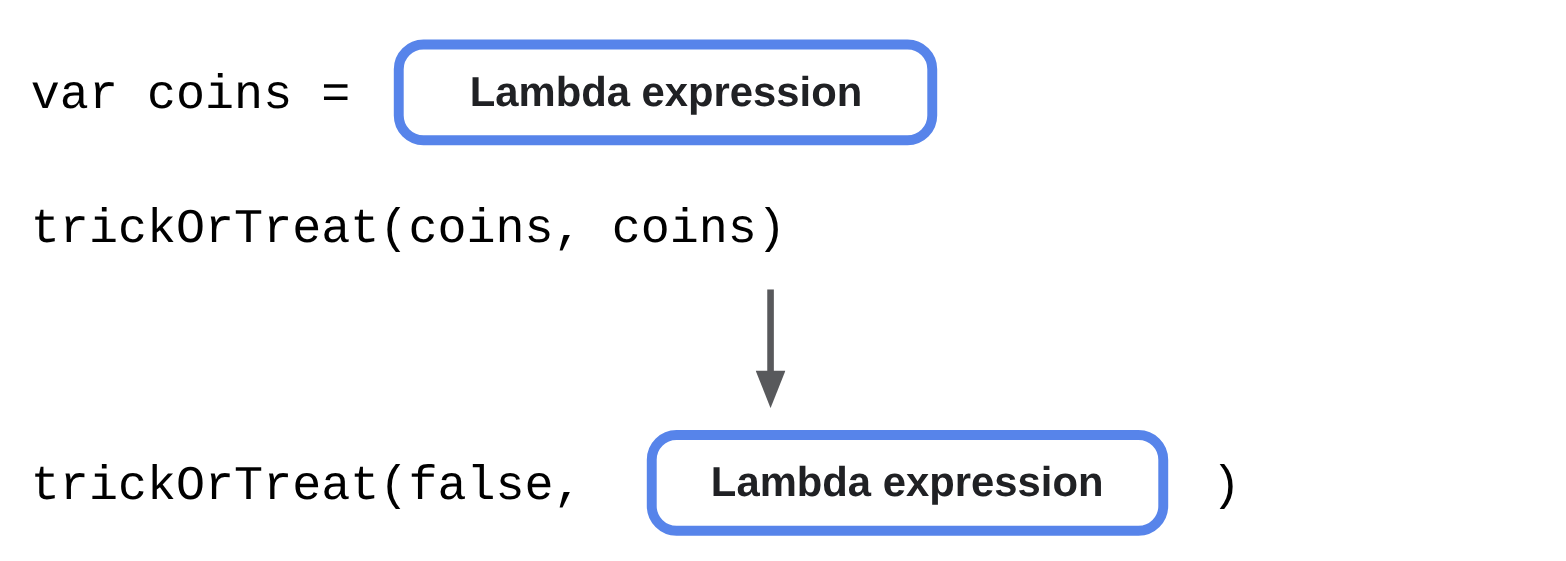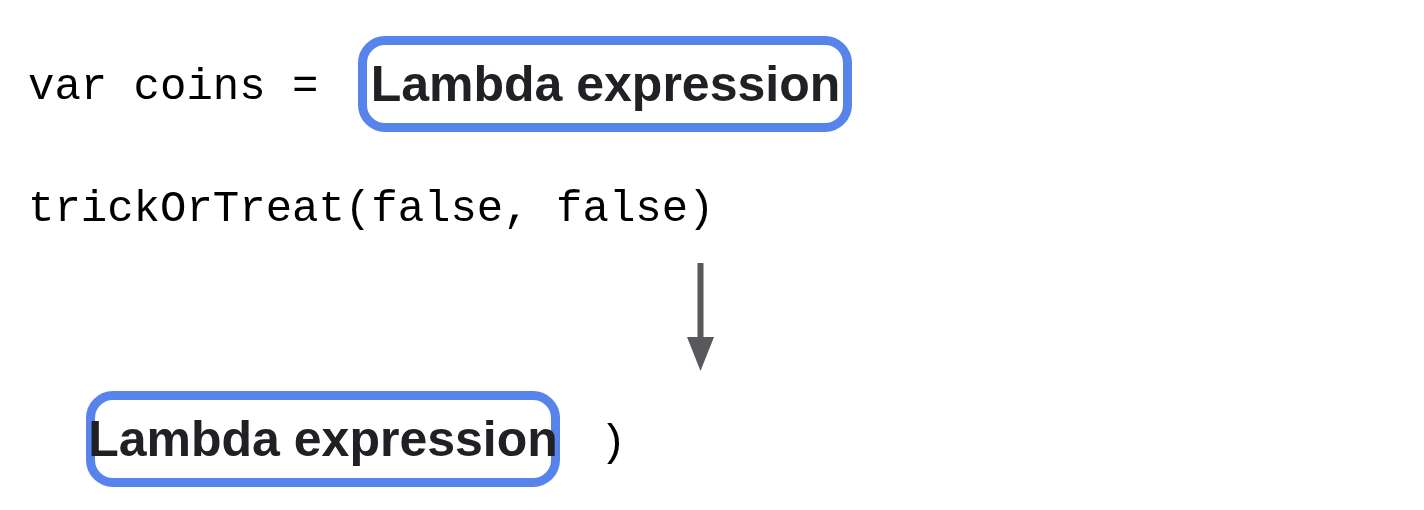--- a/index.html
+++ b/index.html
@@ -49,21 +49,21 @@
     display: flex;
     align-items: center;
     justify-content: center;
     flex: 0 0 auto;
   }
   .box-top    { width: 494px; margin-left: 40px; }
   .box-bottom { width: 474px; margin-left: 58px; }
   .lambda-label {
     font-family: "Liberation Sans", sans-serif;
     font-weight: 700;
-    font-size: 50px;
+    font-size: 38px;
     color: var(--label-text);
     white-space: nowrap;
   }
   .close-paren { margin-left: 40px; }
   .arrow {
     position: absolute;
     left: 687px;
     top: 263px;
     width: 27px;
     height: 108px;
@@ -76,28 +76,29 @@
 <div class="canvas">
 
   <div class="row row1">
     <span class="code">var coins =</span>
     <span class="lambda-box box-top">
       <span class="lambda-label">Lambda expression</span>
     </span>
   </div>
 
   <div class="row row2">
-    <span class="code">trickOrTreat(false, false)</span>
+    <span class="code">trickOrTreat(coins, coins)</span>
   </div>
 
   <svg class="arrow" viewBox="0 0 27 108" xmlns="http://www.w3.org/2000/svg" aria-hidden="true">
     <rect x="10.5" y="0" width="6" height="78" fill="currentColor"></rect>
     <polygon points="0,74 27,74 13.5,108" fill="currentColor"></polygon>
   </svg>
 
   <div class="row row3">
+    <span class="code">trickOrTreat(false,</span>
     <span class="lambda-box box-bottom">
       <span class="lambda-label">Lambda expression</span>
     </span>
     <span class="code close-paren">)</span>
   </div>
 
 </div>
 
 </body></html>

